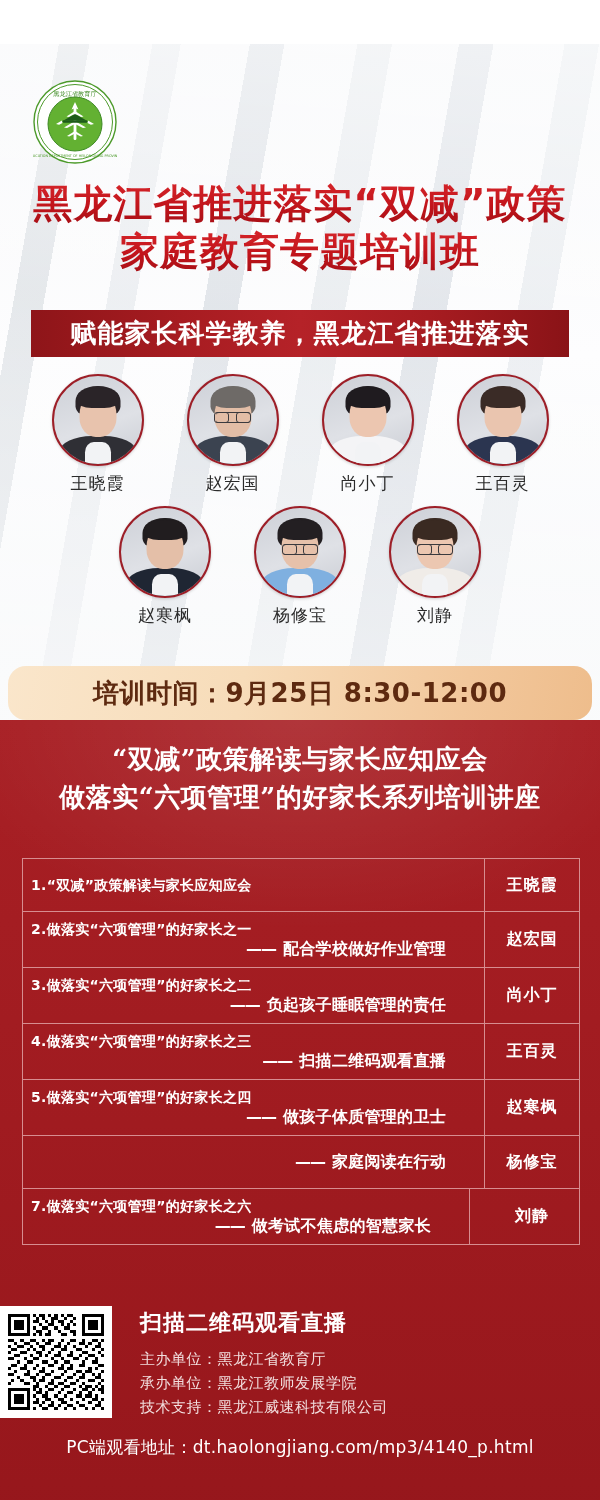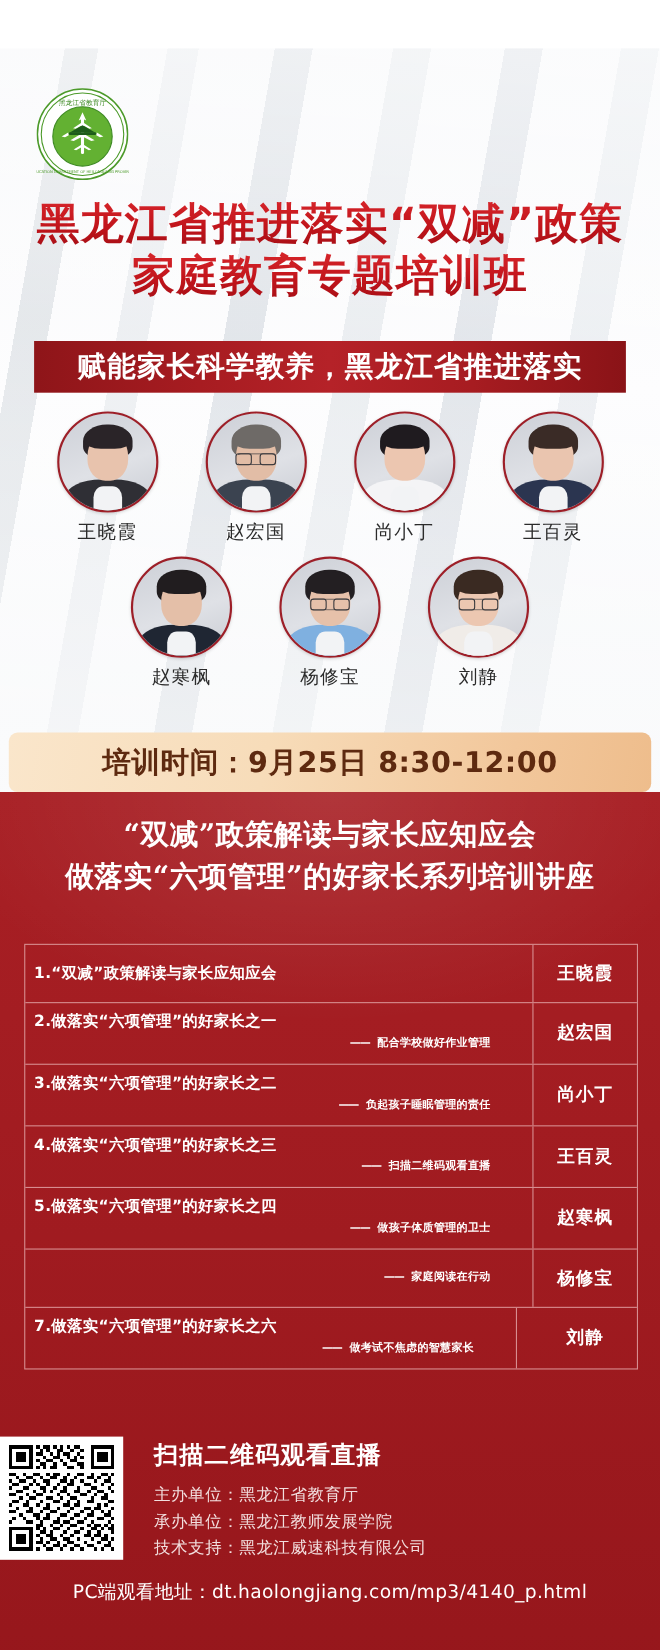--- a/index.html
+++ b/index.html
@@ -101,21 +101,21 @@
   .sp-photo .glasses:before{left:-1.4px;}
   .sp-photo .glasses:after{right:-1.4px;}
   .sp-name{
     margin-top:6px;font-size:17px;color:#2b2b2b;letter-spacing:1px;
     font-family:"DejaVu Sans","Liberation Sans",sans-serif;
   }
 
   
   .time-banner{
     position:absolute;left:8px;top:622px;width:584px;height:54px;
-    border-radius:8px;
+    border-radius:18px;
     background:linear-gradient(100deg,#fae6cb 0%,#f7dcb9 40%,#f2c79b 78%,#eebd8c 100%);
     display:flex;align-items:center;justify-content:center;
   }
   .time-banner span{
     font-family:"DejaVu Sans","Liberation Sans",sans-serif;
     font-weight:bold;font-size:26px;color:#5e2a10;letter-spacing:.5px;
   }
 
   
   .red-body{
@@ -151,21 +151,21 @@
   .cell-topic{
     flex:1;padding:7px 10px 8px 8px;display:flex;flex-direction:column;justify-content:center;
     border-right:1.3px solid #d78d90;
   }
   .t-main{
     font-family:"DejaVu Sans","Liberation Sans",sans-serif;
     font-weight:bold;font-size:14px;color:#ffffff;line-height:20px;letter-spacing:.3px;
   }
   .t-sub{
     font-family:"DejaVu Sans","Liberation Sans",sans-serif;
-    font-weight:bold;font-size:10px;color:#ffffff;line-height:20px;
+    font-weight:bold;font-size:16px;color:#ffffff;line-height:20px;
     text-align:right;padding-right:28px;letter-spacing:.3px;
   }
   .t-sub .dash{letter-spacing:-1px;margin-right:7px;}
   .cell-name{
     width:94px;display:flex;align-items:center;justify-content:center;
     font-family:"DejaVu Sans","Liberation Sans",sans-serif;
     font-weight:bold;font-size:16px;color:#ffffff;letter-spacing:1px;
   }
 
   

